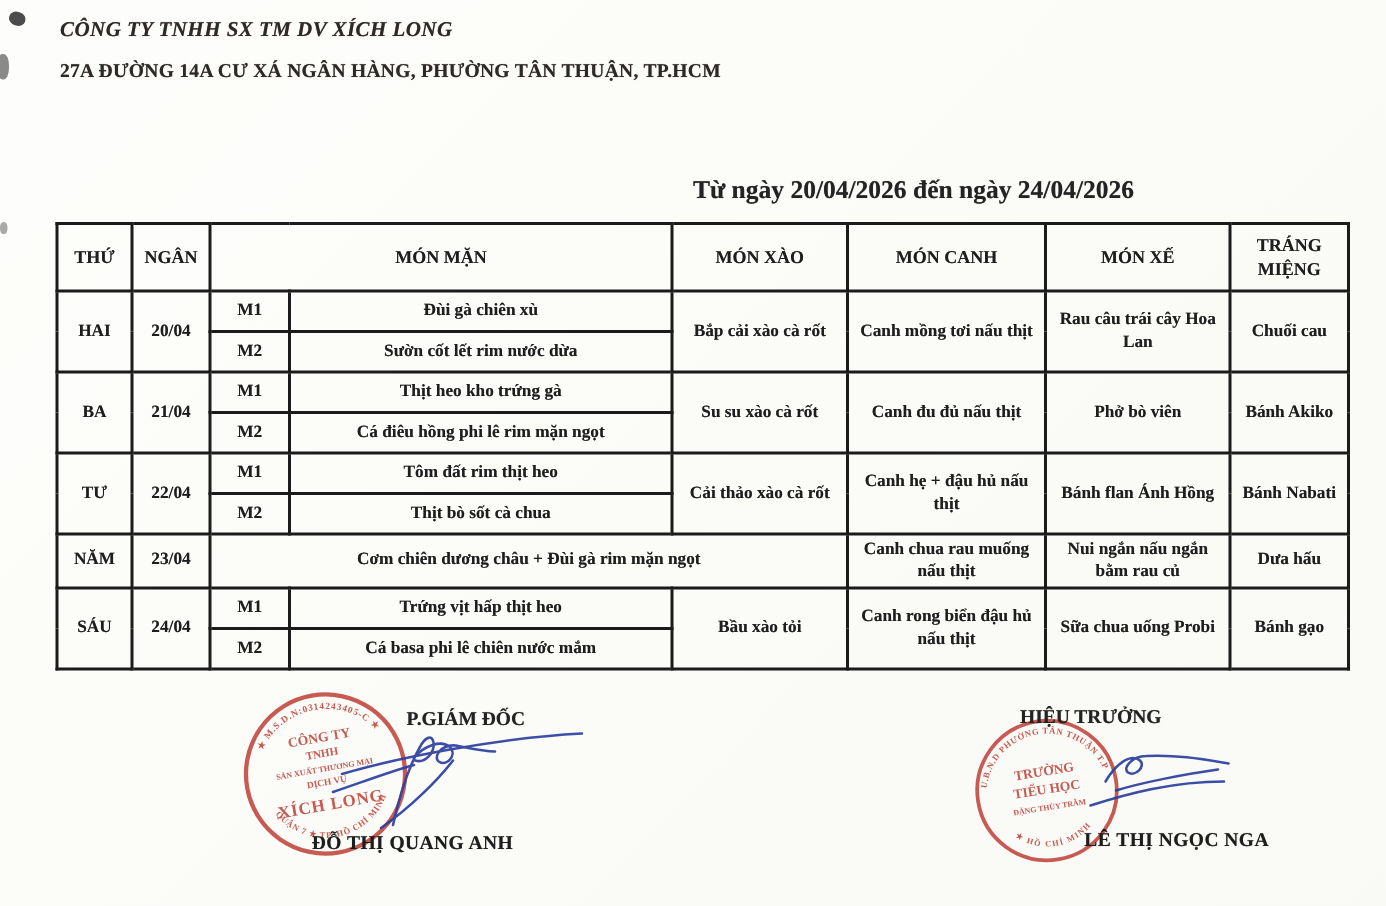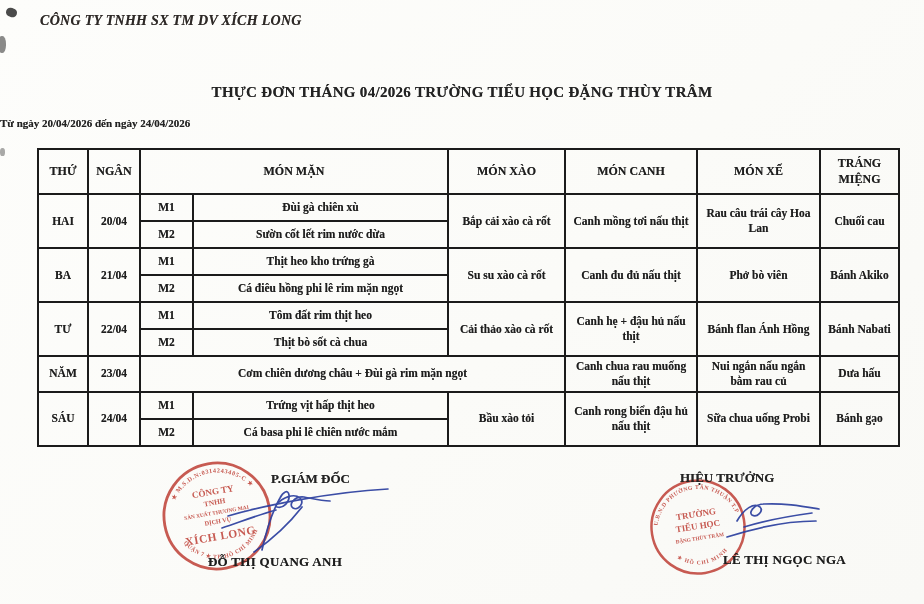--- a/index.html
+++ b/index.html
@@ -16,22 +16,22 @@
   .speck2 { left:-2px; top:36px; width:8px; height:17px; opacity:.55; }
   .speck3 { left:0px; top:148px; width:5px; height:8px; opacity:.4; }
 
   .company { position:absolute; left:40px; top:13px; font-size:14px; font-weight:bold;
              letter-spacing:.3px; color:#2d2927; text-shadow:0 0 .5px rgba(40,30,25,.6);font-style:italic; }
   .address { position:absolute; left:40px; top:39px; font-size:13px; font-weight:bold;
              letter-spacing:.2px; color:#2d2927; text-shadow:0 0 .5px rgba(40,30,25,.6); }
   .title   { position:absolute; left:0; top:84px; width:924px; text-align:center;
              font-size:15px; font-weight:bold; letter-spacing:.3px; color:#232323;
              text-shadow:0 0 .5px rgba(0,0,0,.55); }
-  .subtitle{ position:absolute; left:0; top:117px; width:756px; text-align:left;
-             font-size:11px; font-weight:bold; color:#232323;
+  .subtitle{ position:absolute; left:0; top:117px; width:756px; text-align:right;
+             font-size:17px; font-weight:bold; color:#232323;
              text-shadow:0 0 .5px rgba(0,0,0,.5); }
 
   table.menu {
     position:absolute; left:37px; top:148px; width:861px;
     border-collapse:collapse; table-layout:fixed;
   }
   table.menu th, table.menu td {
     border:2px solid #1b1b1b; text-align:center; vertical-align:middle;
     font-size:11.5px; font-weight:bold; line-height:1.3; padding:2px 5px;
     color:#1e1e1e; text-shadow:0 0 .4px rgba(0,0,0,.5);
@@ -58,21 +58,21 @@
 </head>
 <body>
 
 <div class="page">
 
   <span class="speck speck1"></span>
   <span class="speck speck2"></span>
   <span class="speck speck3"></span>
 
   <div class="company">CÔNG TY TNHH SX TM DV XÍCH LONG</div>
-  <div class="title">THỰC ĐƠN THÁNG 04/2026 TRƯỜNG TIỂU HỌC ĐẶNG THÙY TRÂM</div>
+  <div class="address">27A ĐƯỜNG 14A CƯ XÁ NGÂN HÀNG, PHƯỜNG TÂN THUẬN, TP.HCM</div>
   <div class="subtitle">Từ ngày 20/04/2026 đến ngày 24/04/2026</div>
 
   <table class="menu">
     <colgroup>
       <col style="width:50px">
         <col style="width:52px">
         <col style="width:53px">
         <col style="width:255px">
       <col style="width:117px">
         <col style="width:132px">

